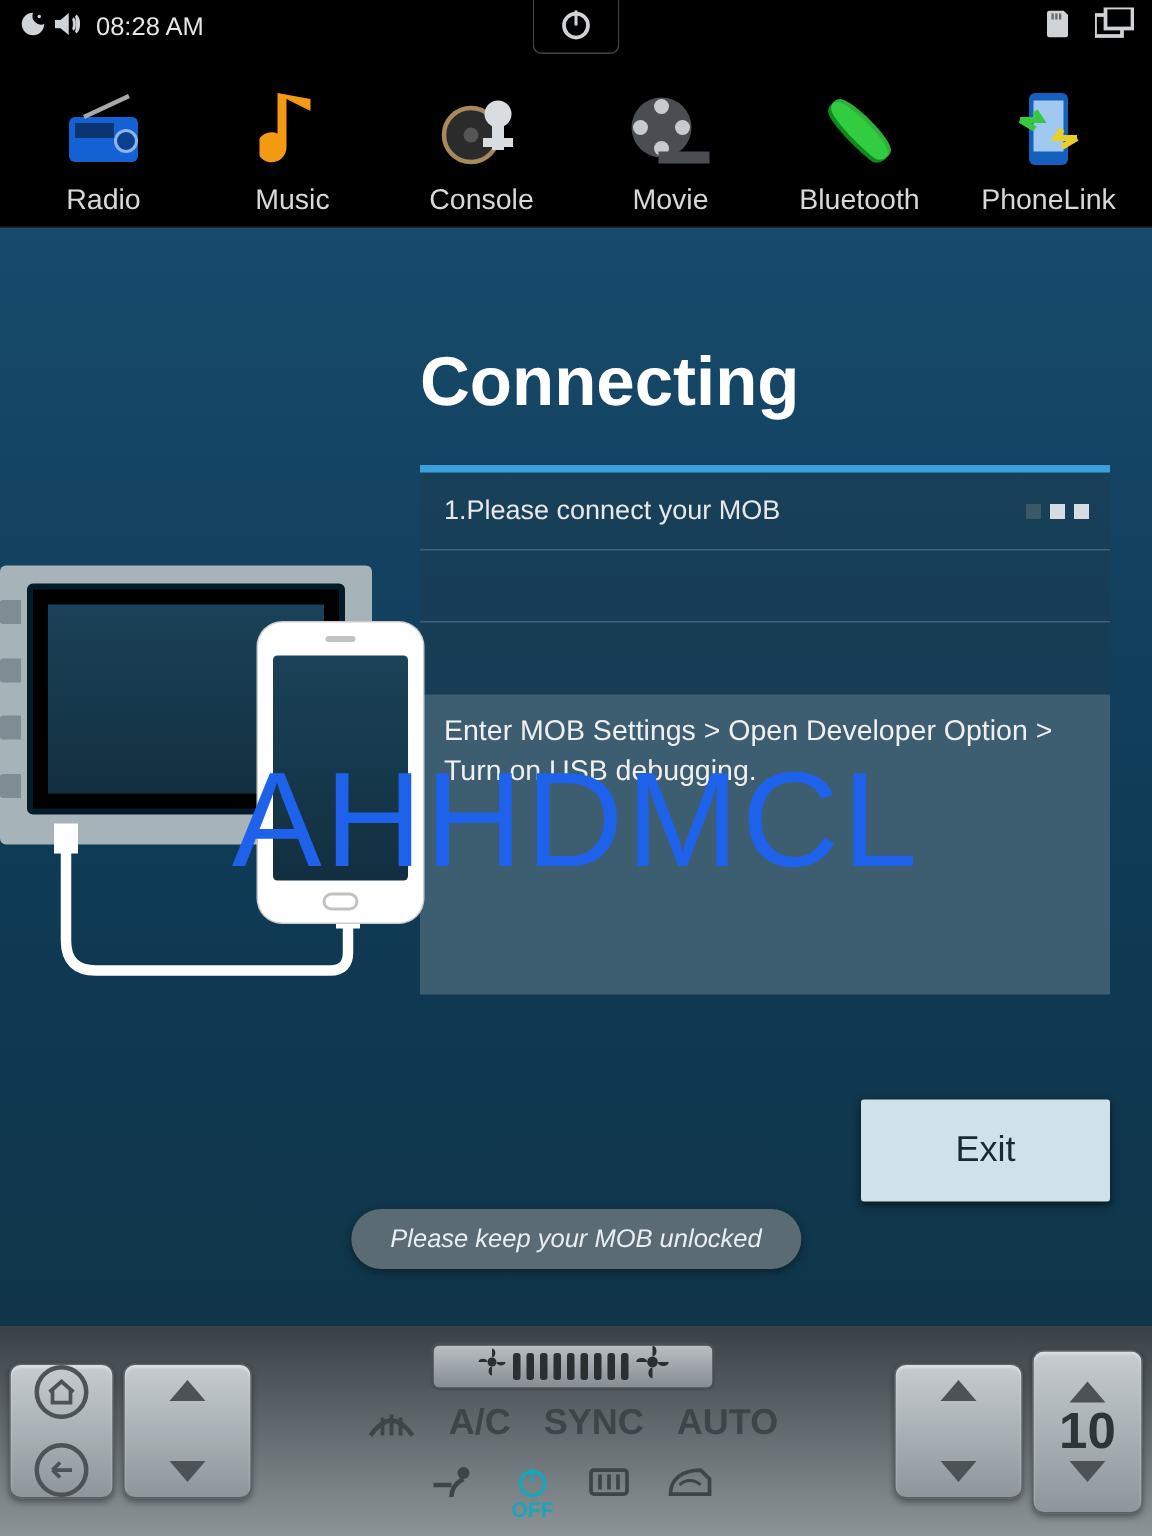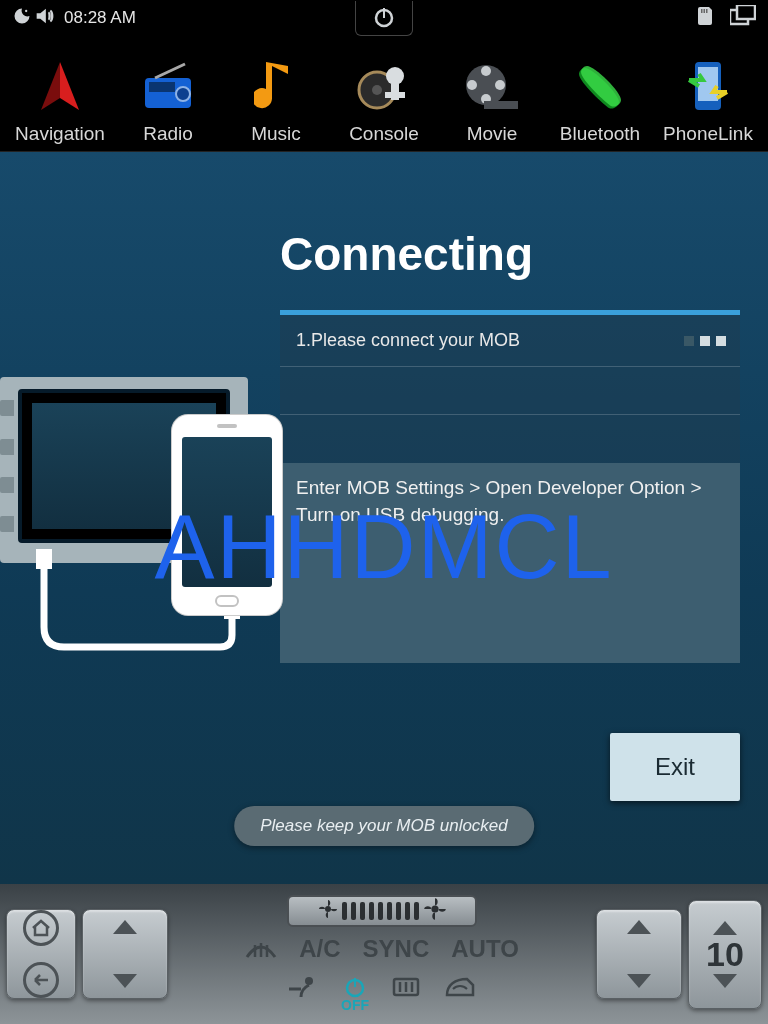--- a/index.html
+++ b/index.html
@@ -24,21 +24,21 @@
 .step { padding: 15px 16px; border-bottom: 1px solid rgba(255,255,255,0.18); font-size: 18px; display: flex; align-items: center; position: relative; }
 .step1 { color: #e8e8e8; }
 .step2 { color: #3aa0db; }
 .step3, .step4 { height: 48px; }
 .indicators { position: absolute; right: 14px; top: 50%; transform: translateY(-50%); display: flex; gap: 6px; }
 .indicators span { width: 10px; height: 10px; background: #3a5866; }
 .indicators .on { background: #d4dde1; }
 
 .infobox { margin: 0; padding: 12px 16px; background: #3d5e70; min-height: 200px; color: #f0f0f0; font-size: 19px; line-height: 1.4; }
 
-.exit-btn { position: absolute; right: 28px; top: 581px; width: 130px; height: 68px; background: #cfe2ea; color: #1a2a32; font-size: 24px; font-weight: 500; display: flex; align-items: center; justify-content: center; border-radius: 2px; box-shadow: 0 2px 6px rgba(0,0,0,0.6); }
+.exit-btn { position: absolute; right: 28px; top: 581px; width: 166px; height: 68px; background: #cfe2ea; color: #1a2a32; font-size: 24px; font-weight: 500; display: flex; align-items: center; justify-content: center; border-radius: 2px; box-shadow: 0 2px 6px rgba(0,0,0,0.6); }
 
 .pill { position: absolute; left: 50%; transform: translateX(-50%); bottom: 38px; background: #5a6b73; color: #e8eef1; padding: 10px 26px; border-radius: 28px; font-size: 17px; font-style: italic; box-shadow: 0 2px 6px rgba(0,0,0,0.4); }
 
 .graphic { position: absolute; left: 0; top: 225px; width: 270px; height: 300px; }
 .headunit { position: absolute; left: 0; top: 0; width: 248px; height: 186px; background: #a6b4ba; border-radius: 4px; }
 .headunit-inner { position: absolute; left: 18px; top: 12px; right: 18px; bottom: 20px; background: #000; border: 4px solid #061b2a; border-radius: 4px; }
 .headunit-screen { position: absolute; inset: 10px; background: linear-gradient(#1a4258,#122f40); }
 .headunit-slots { position: absolute; left: 0; top: 12px; bottom: 20px; width: 14px; display: flex; flex-direction: column; justify-content: space-around; }
 .headunit-slots div { height: 16px; background: #7e8d93; border-radius: 2px 0 0 2px; }
 .phone { position: absolute; left: 172px; top: 38px; width: 110px; height: 200px; background: #fff; border-radius: 16px; box-shadow: 0 0 0 1px #ccc; }
@@ -109,29 +109,20 @@
           <rect x="0" y="5" width="18" height="14" stroke="#cfd3d6" stroke-width="2.5" fill="none"></rect>
           <rect x="7" y="0" width="18" height="14" stroke="#cfd3d6" stroke-width="2.5" fill="#000"></rect>
         </svg>
     </span>
   </div>
 </div>
 
 <div class="app-row">
   <div class="app-item">
     <div class="app-icon-slot">
-      <svg width="50" height="54" viewBox="0 0 50 54">
-          <path fill="#d81e1e" d="M25 2 L44 50 L25 38 Z"></path>
-          <path fill="#7a0d0d" d="M25 2 L6 50 L25 38 Z"></path>
-        </svg>
-    </div>
-    <div class="app-label">Navigation</div>
-  </div>
-  <div class="app-item">
-    <div class="app-icon-slot">
       <svg width="54" height="50" viewBox="0 0 54 50">
           <rect x="4" y="16" width="46" height="30" rx="4" fill="#1461d4"></rect>
           <rect x="8" y="20" width="26" height="10" fill="#0a3570"></rect>
           <circle cx="42" cy="32" r="7" fill="#0d4090" stroke="#8fb3e6" stroke-width="2"></circle>
           <line x1="14" y1="16" x2="44" y2="2" stroke="#a8a8a8" stroke-width="3"></line>
         </svg>
     </div>
     <div class="app-label">Radio</div>
   </div>
   <div class="app-item">

